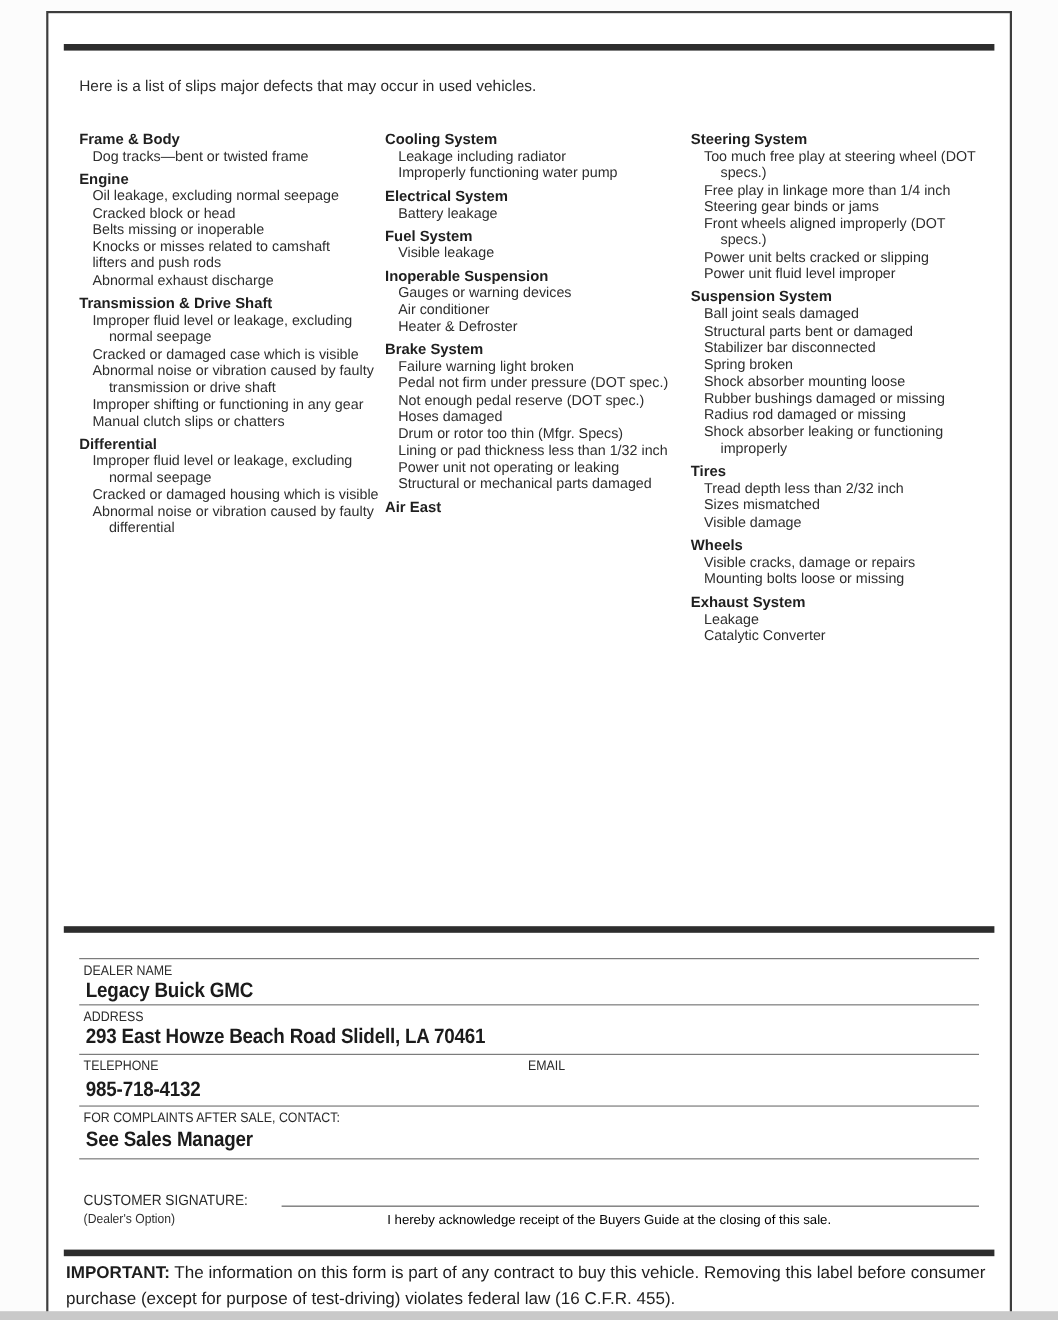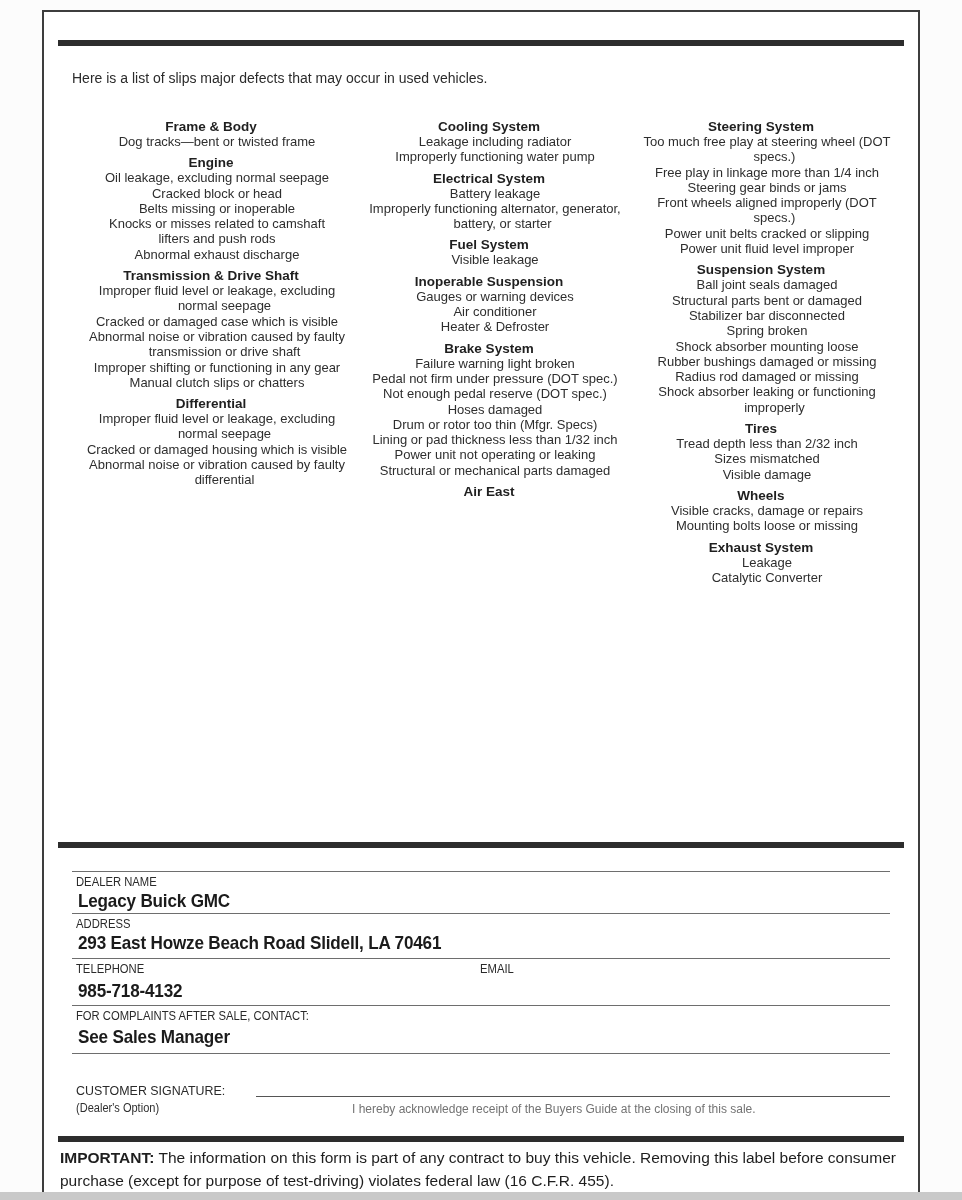--- a/index.html
+++ b/index.html
@@ -16,21 +16,21 @@
   }
   .bar { position:absolute; left:58px; width:846px; height:6px; background:#2d2d2d; }
   .bar-top { top:40px; }
   .bar-mid { top:842px; }
   .bar-footer { top:1136px; }
   .bottom-strip { position:absolute; left:0; top:1192px; width:962px; height:8px; background:#c9c9c9; }
 
   .intro { position:absolute; left:72px; top:70px; font-size:14px; color:#2b2b2b; }
 
   .columns { position:absolute; left:72px; top:119px; width:822px; display:flex; }
-  .col { box-sizing:border-box;text-align:center; }
+  .col { box-sizing:border-box; }
   .col-0 { width:278px; }
   .col-1 { width:278px; }
   .col-2 { width:266px; }
   .sec-title { font-weight:bold; font-size:13.5px; line-height:15px; margin-top:6px; color:#1f1f1f; }
   .col .sec-title:first-child { margin-top:0; }
   .item { font-size:13px; line-height:15.3px; padding-left:27px; text-indent:-15px; color:#2e2e2e; }
 
   .fline { position:absolute; left:72px; width:818px; border-top:1.5px solid #6e6e6e; }
   .flabel {
     position:absolute; font-size:12.5px; color:#2a2a2a;
@@ -39,21 +39,21 @@
   .fvalue {
     position:absolute; font-size:19px; font-weight:bold; color:#1b1b1b;
     transform:scaleX(0.9); transform-origin:left center; white-space:nowrap;
     letter-spacing:-0.2px;
   }
   .sig-label { position:absolute; left:76px; top:1083px; font-size:13.5px; color:#2a2a2a;
     transform:scaleX(0.92); transform-origin:left center; white-space:nowrap; }
   .sig-line { position:absolute; left:256px; top:1083px; width:634px; border-bottom:1.5px solid #555; height:13px; }
   .sig-sub { position:absolute; left:76px; top:1101px; font-size:12px; color:#2f2f2f;
     transform:scaleX(0.92); transform-origin:left center; white-space:nowrap; }
-  .sig-note { position:absolute; left:352px; top:1102px; font-size:12px; color:#737373; white-space:nowrap; }
+  .sig-note { position:absolute; left:352px; top:1102px; font-size:12px; color:#000000; white-space:nowrap; }
 
   .important { position:absolute; left:60px; top:1146px; width:846px; font-size:15.5px; line-height:23px; color:#1e1e1e; }
   .important b { font-weight:bold; }
 </style>
 </head>
 <body>
 
 <div class="page-border"></div>
 <div class="bar bar-top"></div>
 
@@ -80,21 +80,20 @@
       <div class="item">Improper fluid level or leakage, excluding normal seepage</div>
       <div class="item">Cracked or damaged housing which is visible</div>
       <div class="item">Abnormal noise or vibration caused by faulty differential</div>
     </div>
   <div class="col col-1">
       <div class="sec-title">Cooling System</div>
       <div class="item">Leakage including radiator</div>
       <div class="item">Improperly functioning water pump</div>
       <div class="sec-title">Electrical System</div>
       <div class="item">Battery leakage</div>
-      <div class="item">Improperly functioning alternator, generator, battery, or starter</div>
       <div class="sec-title">Fuel System</div>
       <div class="item">Visible leakage</div>
       <div class="sec-title">Inoperable Suspension</div>
       <div class="item">Gauges or warning devices</div>
       <div class="item">Air conditioner</div>
       <div class="item">Heater &amp; Defroster</div>
       <div class="sec-title">Brake System</div>
       <div class="item">Failure warning light broken</div>
       <div class="item">Pedal not firm under pressure (DOT spec.)</div>
       <div class="item">Not enough pedal reserve (DOT spec.)</div>

